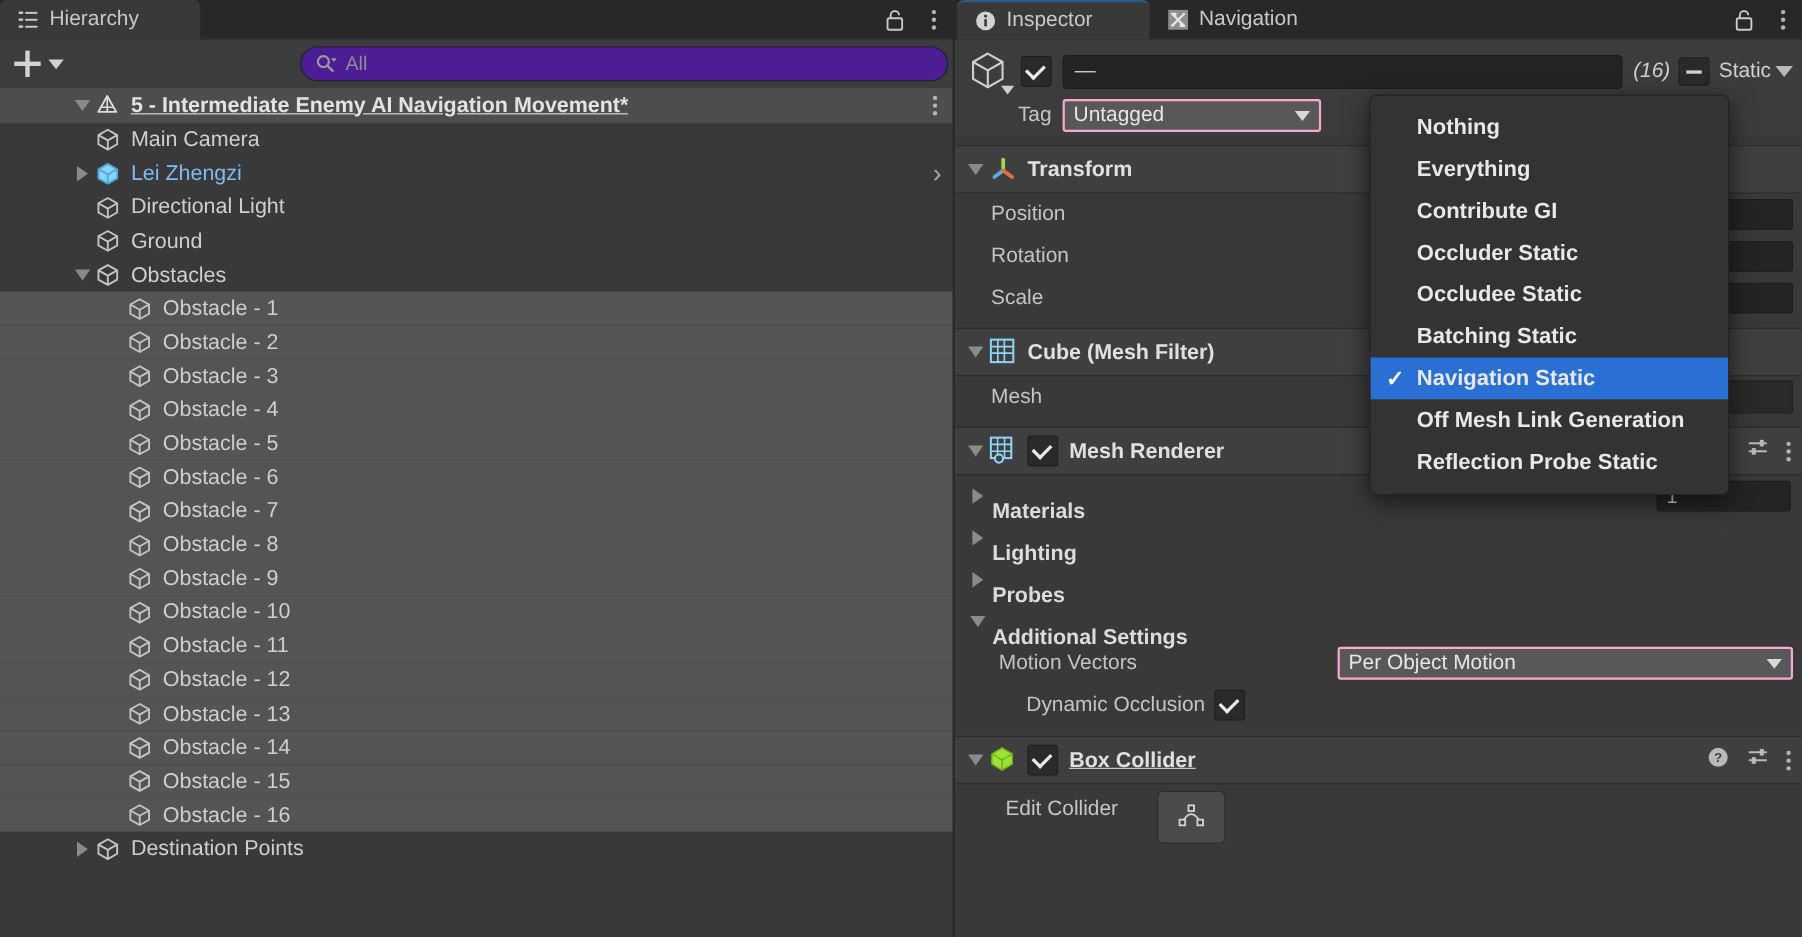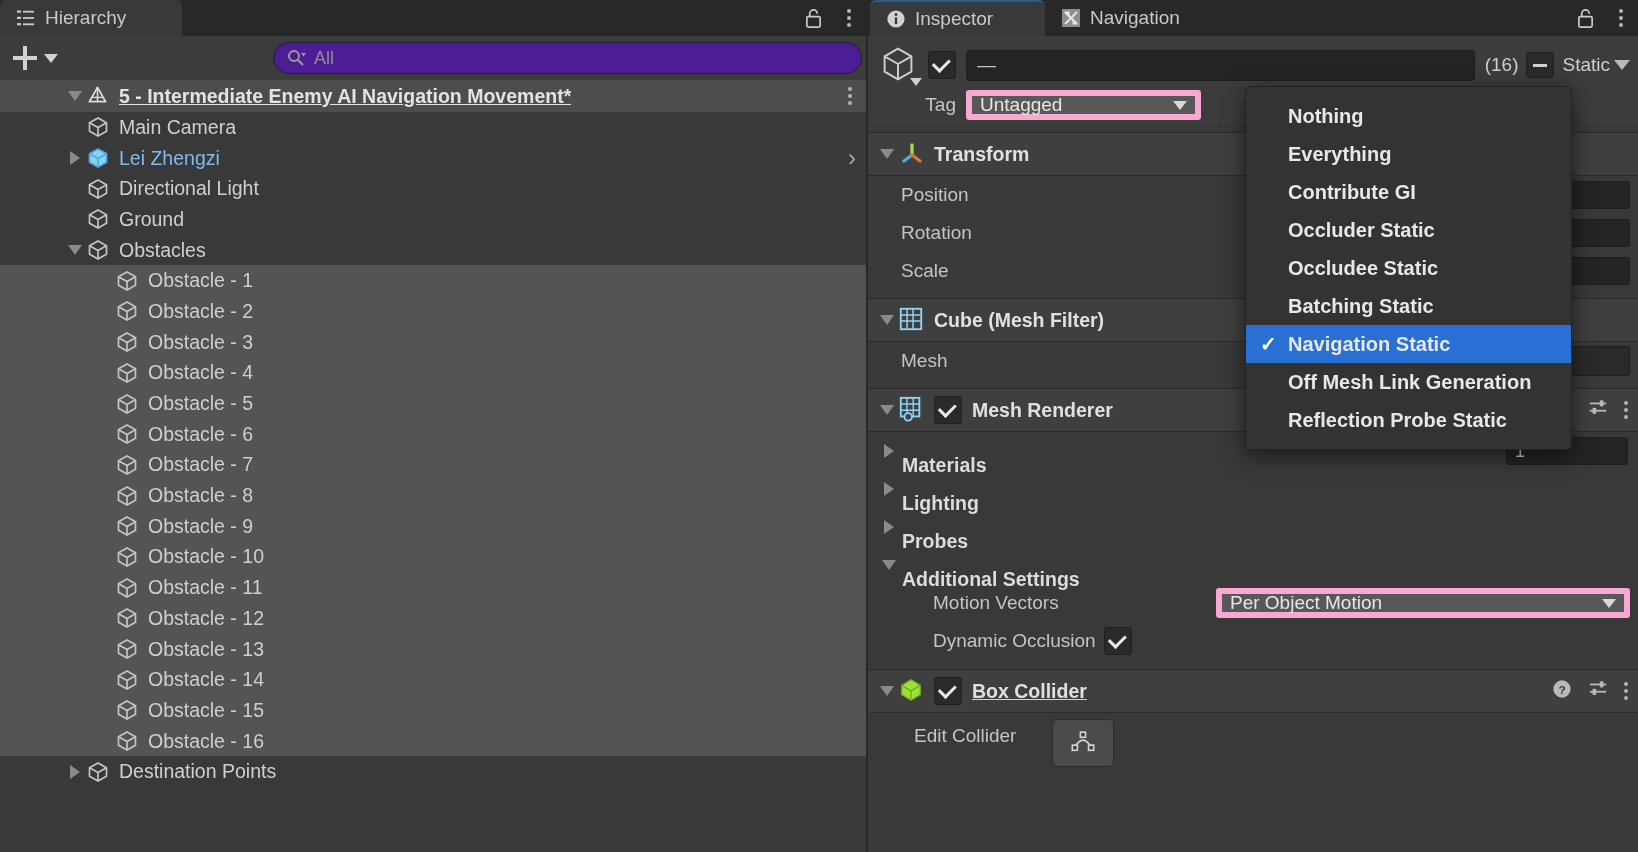--- a/index.html
+++ b/index.html
@@ -58,29 +58,29 @@
 
   .insp-body{position:absolute;left:0;right:0;top:36px;bottom:0;background:#393939;overflow:hidden;}
 
   .header-block{padding:8px 0 0 0;background:#3c3c3c;}
   .hdr-row1{display:flex;align-items:center;height:42px;padding:0 8px;}
   .go-icon{width:46px;height:46px;position:relative;flex:none;margin-right:6px;}
   .go-caret{position:absolute;right:0px;bottom:2px;width:0;height:0;border-left:6px solid transparent;border-right:6px solid transparent;border-top:8px solid #cfcfcf;}
   .ucheck{width:26px;height:26px;background:#2a2a2a;border:1px solid #1f1f1f;border-radius:3px;display:flex;align-items:center;justify-content:center;flex:none;}
   .ucheck.on:after{content:"";width:13px;height:8px;border-left:3px solid #e8e8e8;border-bottom:3px solid #e8e8e8;transform:rotate(-45deg) translate(1px,-2px);}
   .namefield{flex:1;height:31px;margin-left:10px;background:#242424;border:1px solid #1d1d1d;border-radius:4px;display:flex;align-items:center;padding:0 10px;box-sizing:border-box;font-size:19px;color:#c6c6c6;}
-  .count{font-size:19px;color:#cfcfcf;margin:0 8px 0 10px;}
+  .count{font-size:19px;color:#cfcfcf;margin:0 8px 0 10px;font-style:italic;}
   .minusbox{width:26px;height:24px;background:#2a2a2a;border:1px solid #1f1f1f;border-radius:3px;display:flex;align-items:center;justify-content:center;flex:none;}
   .minusbox:after{content:"";width:14px;height:3px;background:#d2d2d2;}
   .static-lbl{font-size:19px;color:#cfcfcf;margin-left:8px;}
   .static-caret{margin-left:4px;width:0;height:0;border-left:8px solid transparent;border-right:8px solid transparent;border-top:10px solid #b9b9b9;}
 
   .hdr-row2{display:flex;align-items:center;height:38px;padding:0 8px 0 8px;}
   .lbl-tag{font-size:19px;color:#c4c4c4;width:80px;text-align:right;margin-right:10px;}
-  .popupfield{height:30px;background:#585858;border:6px solid #f9a8d4;border-radius:3px;display:flex;align-items:center;justify-content:space-between;padding:0 8px;box-sizing:border-box;font-size:19px;color:#e6e6e6;}
+  .popupfield{height:30px;background:#585858;border:2px solid #f9a8d4;border-radius:3px;display:flex;align-items:center;justify-content:space-between;padding:0 8px;box-sizing:border-box;font-size:19px;color:#e6e6e6;}
   .popup-caret{width:0;height:0;border-left:7px solid transparent;border-right:7px solid transparent;border-top:9px solid #d9d9d9;}
 
   .comp-hdr{display:flex;align-items:center;height:42px;background:#3f3f3f;border-top:1px solid #2b2b2b;border-bottom:1px solid #2b2b2b;padding:0 8px;position:relative;}
   .comp-hdr .foldout{width:22px;flex:none;display:flex;align-items:center;justify-content:center;}
   .comp-ico{width:28px;height:28px;flex:none;margin-right:8px;}
   .comp-title{font-size:19.5px;font-weight:bold;color:#e0e0e0;}
   .comp-right{position:absolute;right:10px;top:50%;transform:translateY(-50%);display:flex;align-items:center;gap:16px;}
 
   .prop-row{display:flex;align-items:center;height:38px;padding:0 8px;}
   .prop-lbl{font-size:19px;color:#c4c4c4;}
@@ -561,21 +561,21 @@
         <span class="ftitle">Probes</span>
       </div>
       <div class="foldrow">
         <span class="foldout">
             <span class="tri-d"></span>
           </span>
         <span class="ftitle">Additional Settings</span>
       </div>
 
       <div class="prop-row">
-        <span class="prop-lbl" style="margin-left:57px;">Motion Vectors</span>
+        <span class="prop-lbl" style="margin-left:32px;">Motion Vectors</span>
         <span class="popupfield" style="margin-left:auto;width:414px;">
           <span>Per Object Motion</span>
           <span class="popup-caret"></span>
         </span>
       </div>
       <div class="prop-row">
         <span class="prop-lbl" style="margin-left:57px;">Dynamic Occlusion</span>
         <span class="ucheck on" style="margin-left:8px;"></span>
       </div>
 

